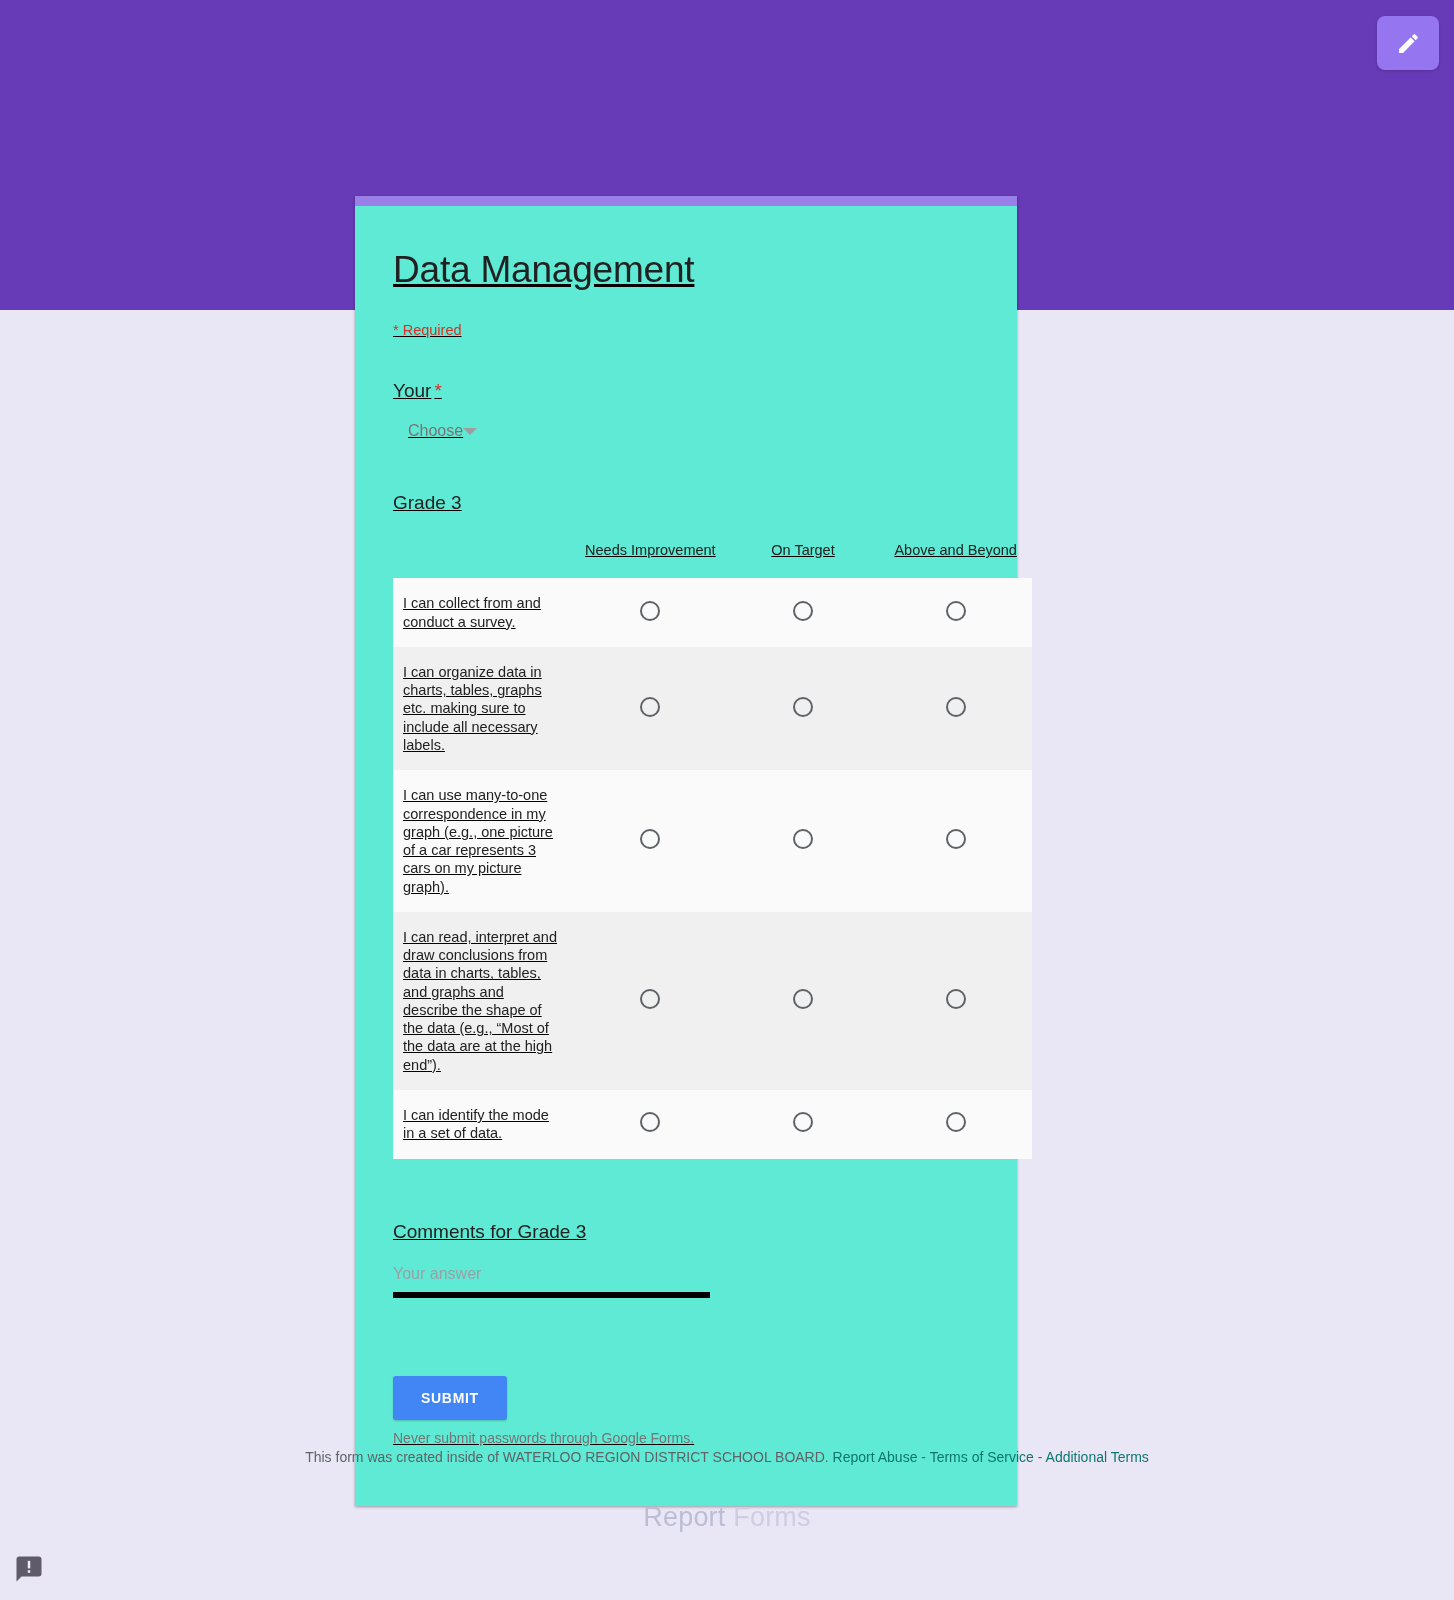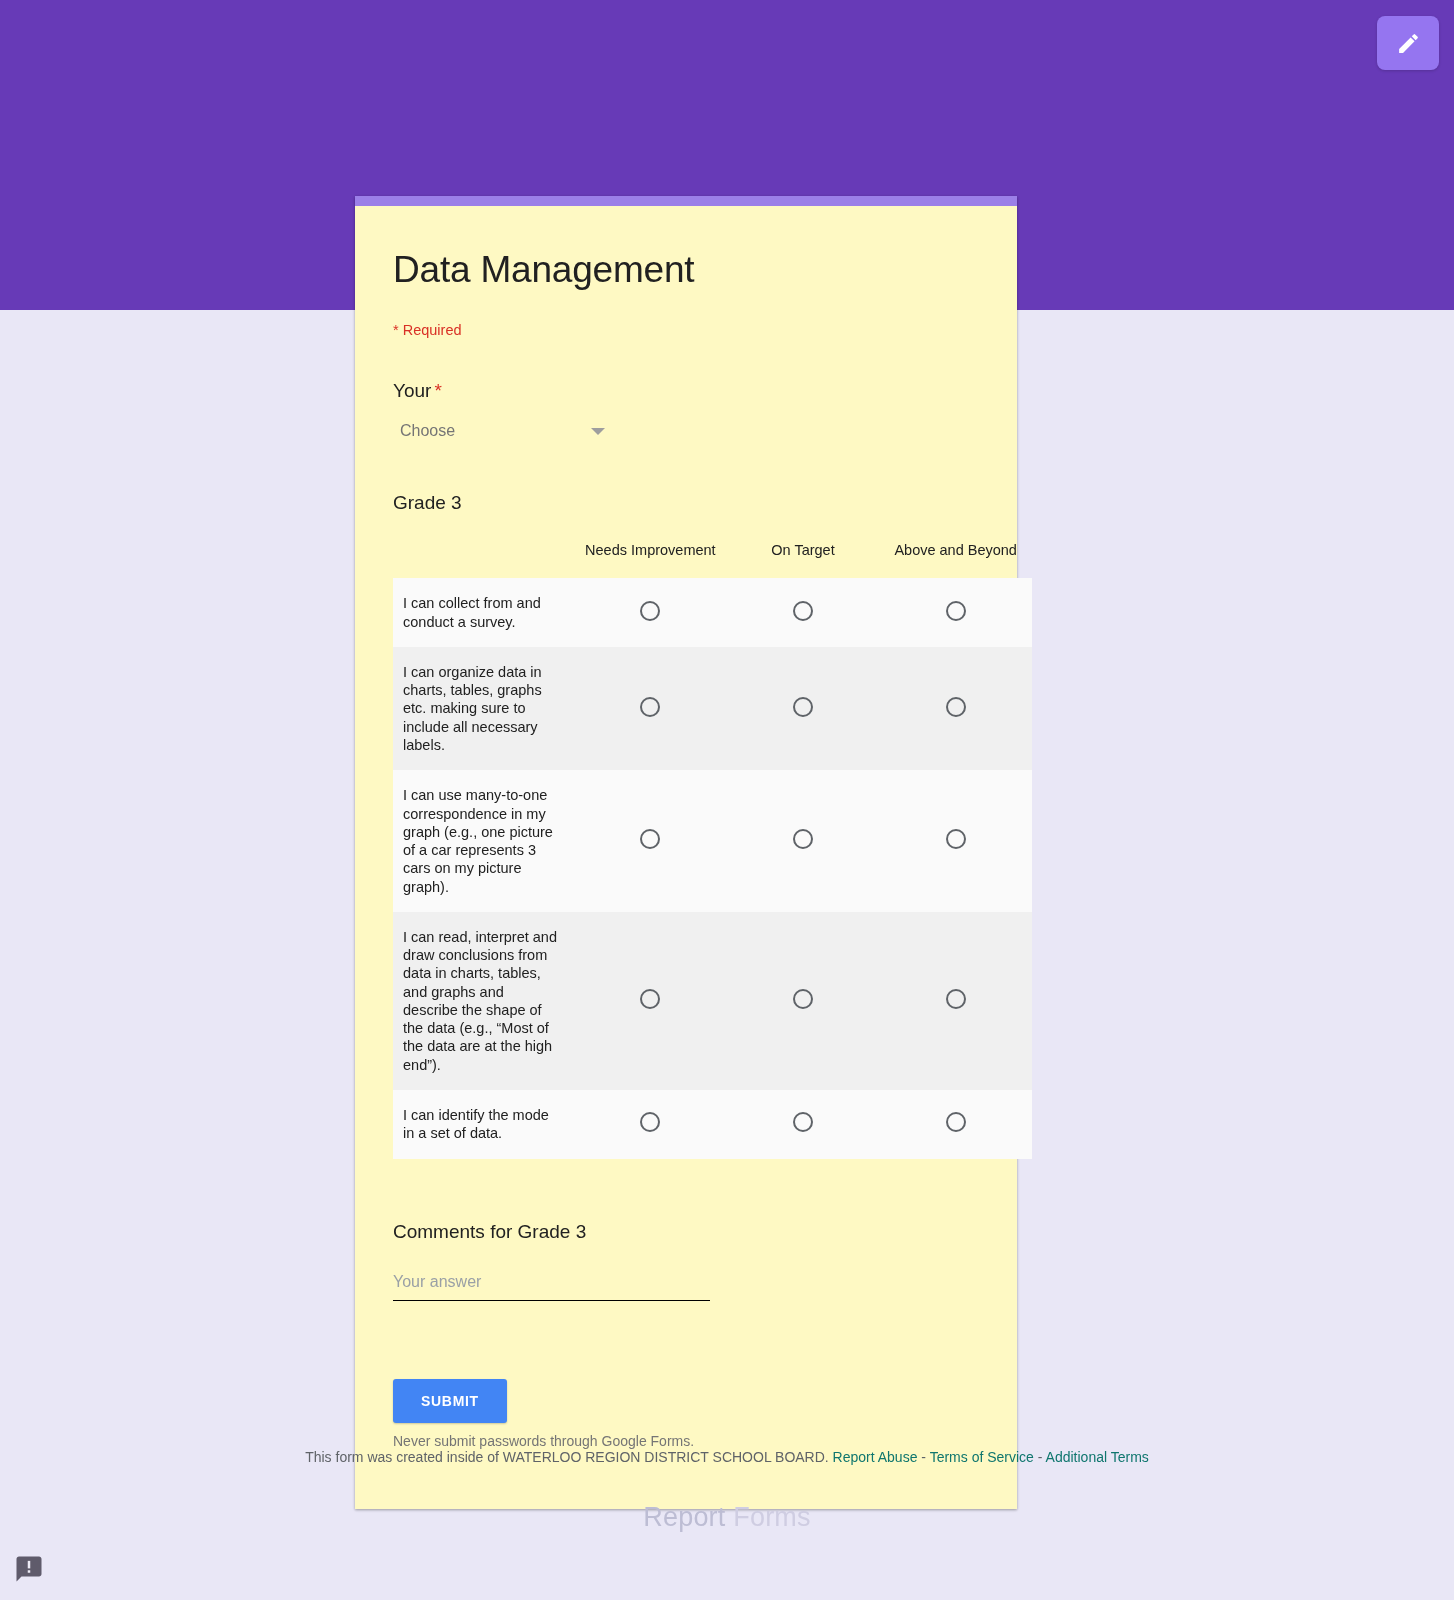--- a/index.html
+++ b/index.html
@@ -34,23 +34,24 @@
     box-shadow: 0 1px 3px rgba(0,0,0,.18);
   }
   .edit-fab svg { display:block; }
 
   
   .card {
     position: absolute;
     left: 355px; top: 196px;
     width: 662px;
     min-height: 1197px;
-    background: #fef9c3;
+    background: #5eead4;
     box-shadow: 0 1px 3px rgba(0,0,0,.22), 0 1px 2px rgba(0,0,0,.14);
     padding-bottom: 60px;
+    text-decoration: underline;
   }
   .card-accent {
     height: 10px; width: 100%;
     background: #9B7FE8;
   }
   .card-inner { padding: 0 38px; }
 
   .form-title {
     font-size: 37px;
     font-weight: 400;
@@ -67,23 +68,23 @@
   .field-block { margin-top: 42px; }
   .field-label {
     font-size: 19px;
     color: #212121;
     font-weight: 400;
   }
   .field-label .star { color: #D93025; margin-left: 3px; }
 
   .select-row {
     margin-top: 20px;
-    margin-left: 7px;
+    margin-left: 15px;
     width: 205px;
-    display: flex; align-items: center; justify-content: space-between;
+    display: flex; align-items: center; 
     cursor: pointer;
   }
   .select-value { font-size: 16px; color: #757575; }
   .caret {
     width: 0; height: 0;
     border-left: 7px solid transparent;
     border-right: 7px solid transparent;
     border-top: 7px solid #9E9E9E;
   }
 
@@ -128,24 +129,24 @@
     border: 2px solid #5F6368;
     border-radius: 50%;
     background: transparent;
     cursor: pointer;
   }
 
   
   .comments-block { margin-top: 62px; }
   .comments-title { font-size: 19px; color: #212121; }
   .answer-input {
-    margin-top: 28px;
+    margin-top: 20px;
     width: 317px;
     border: none;
-    border-bottom: 1px solid #000000;
+    border-bottom: 6px solid #000000;
     padding: 2px 0 9px 0;
     font-size: 16px;
     color: #212121;
     font-family: "Liberation Sans", "DejaVu Sans", sans-serif;
     background: transparent;
     outline: none;
   }
   .answer-input::placeholder { color: #9AA0A6; }
 
   .submit-btn {

